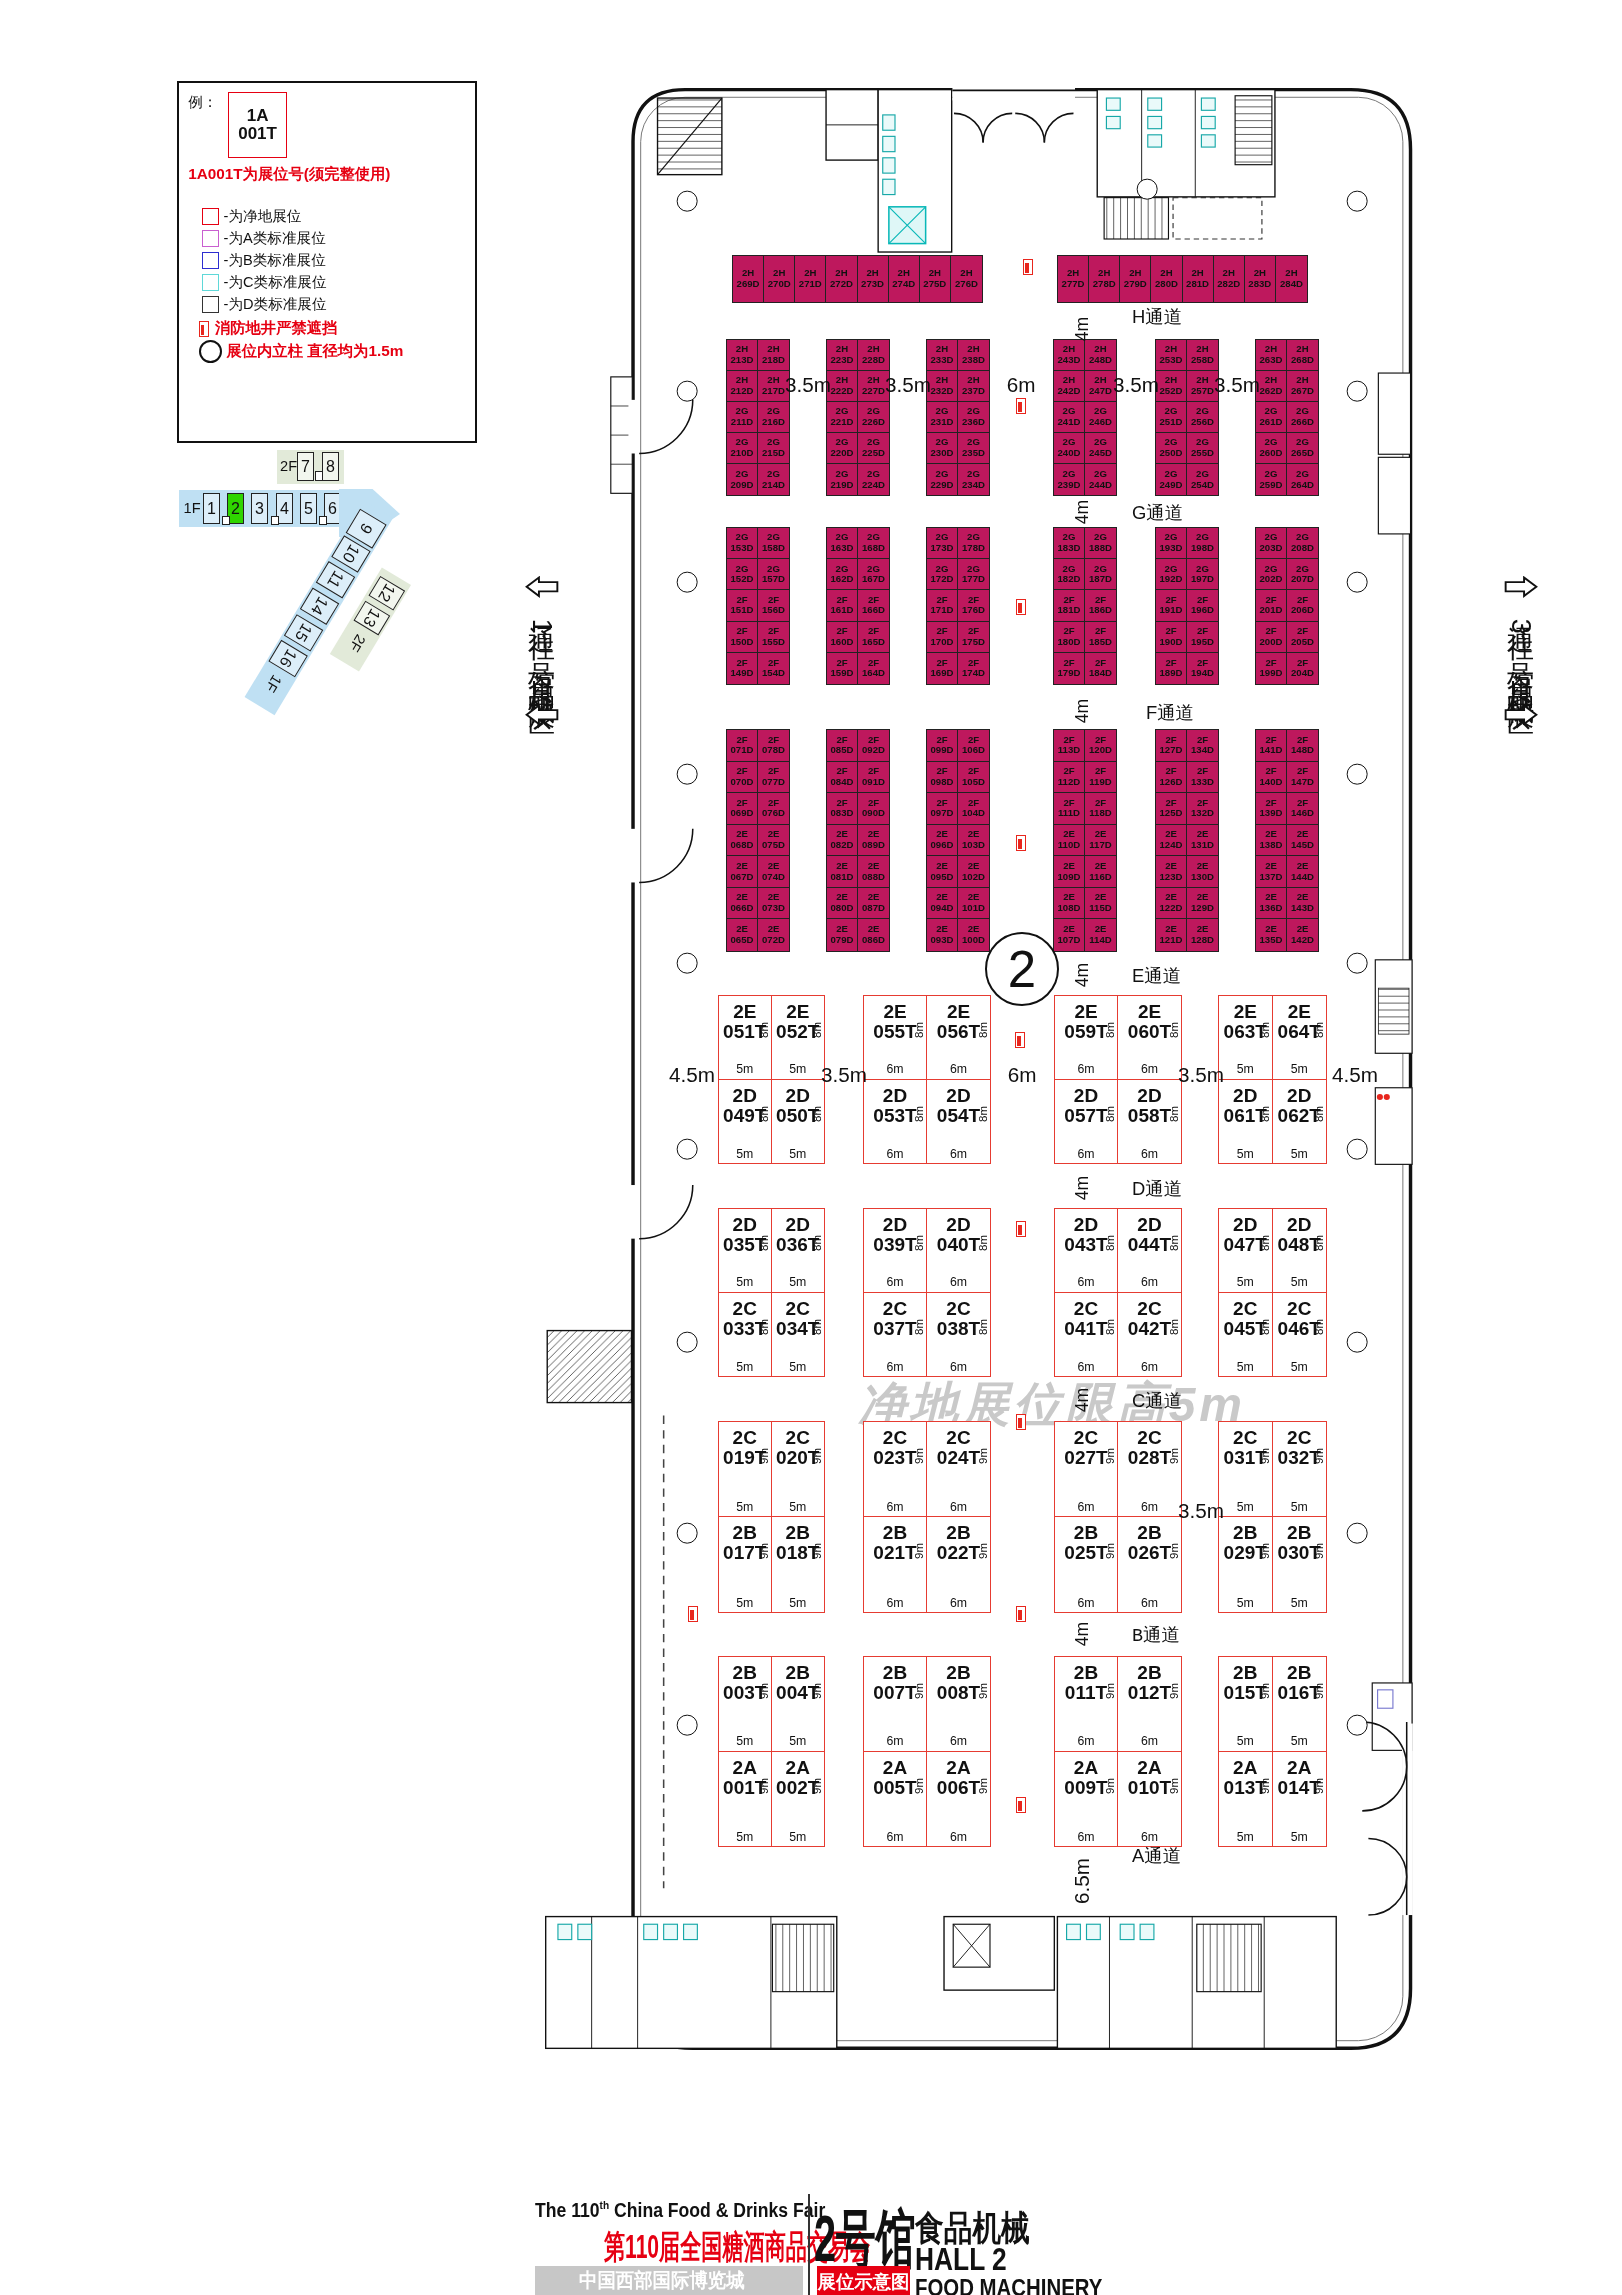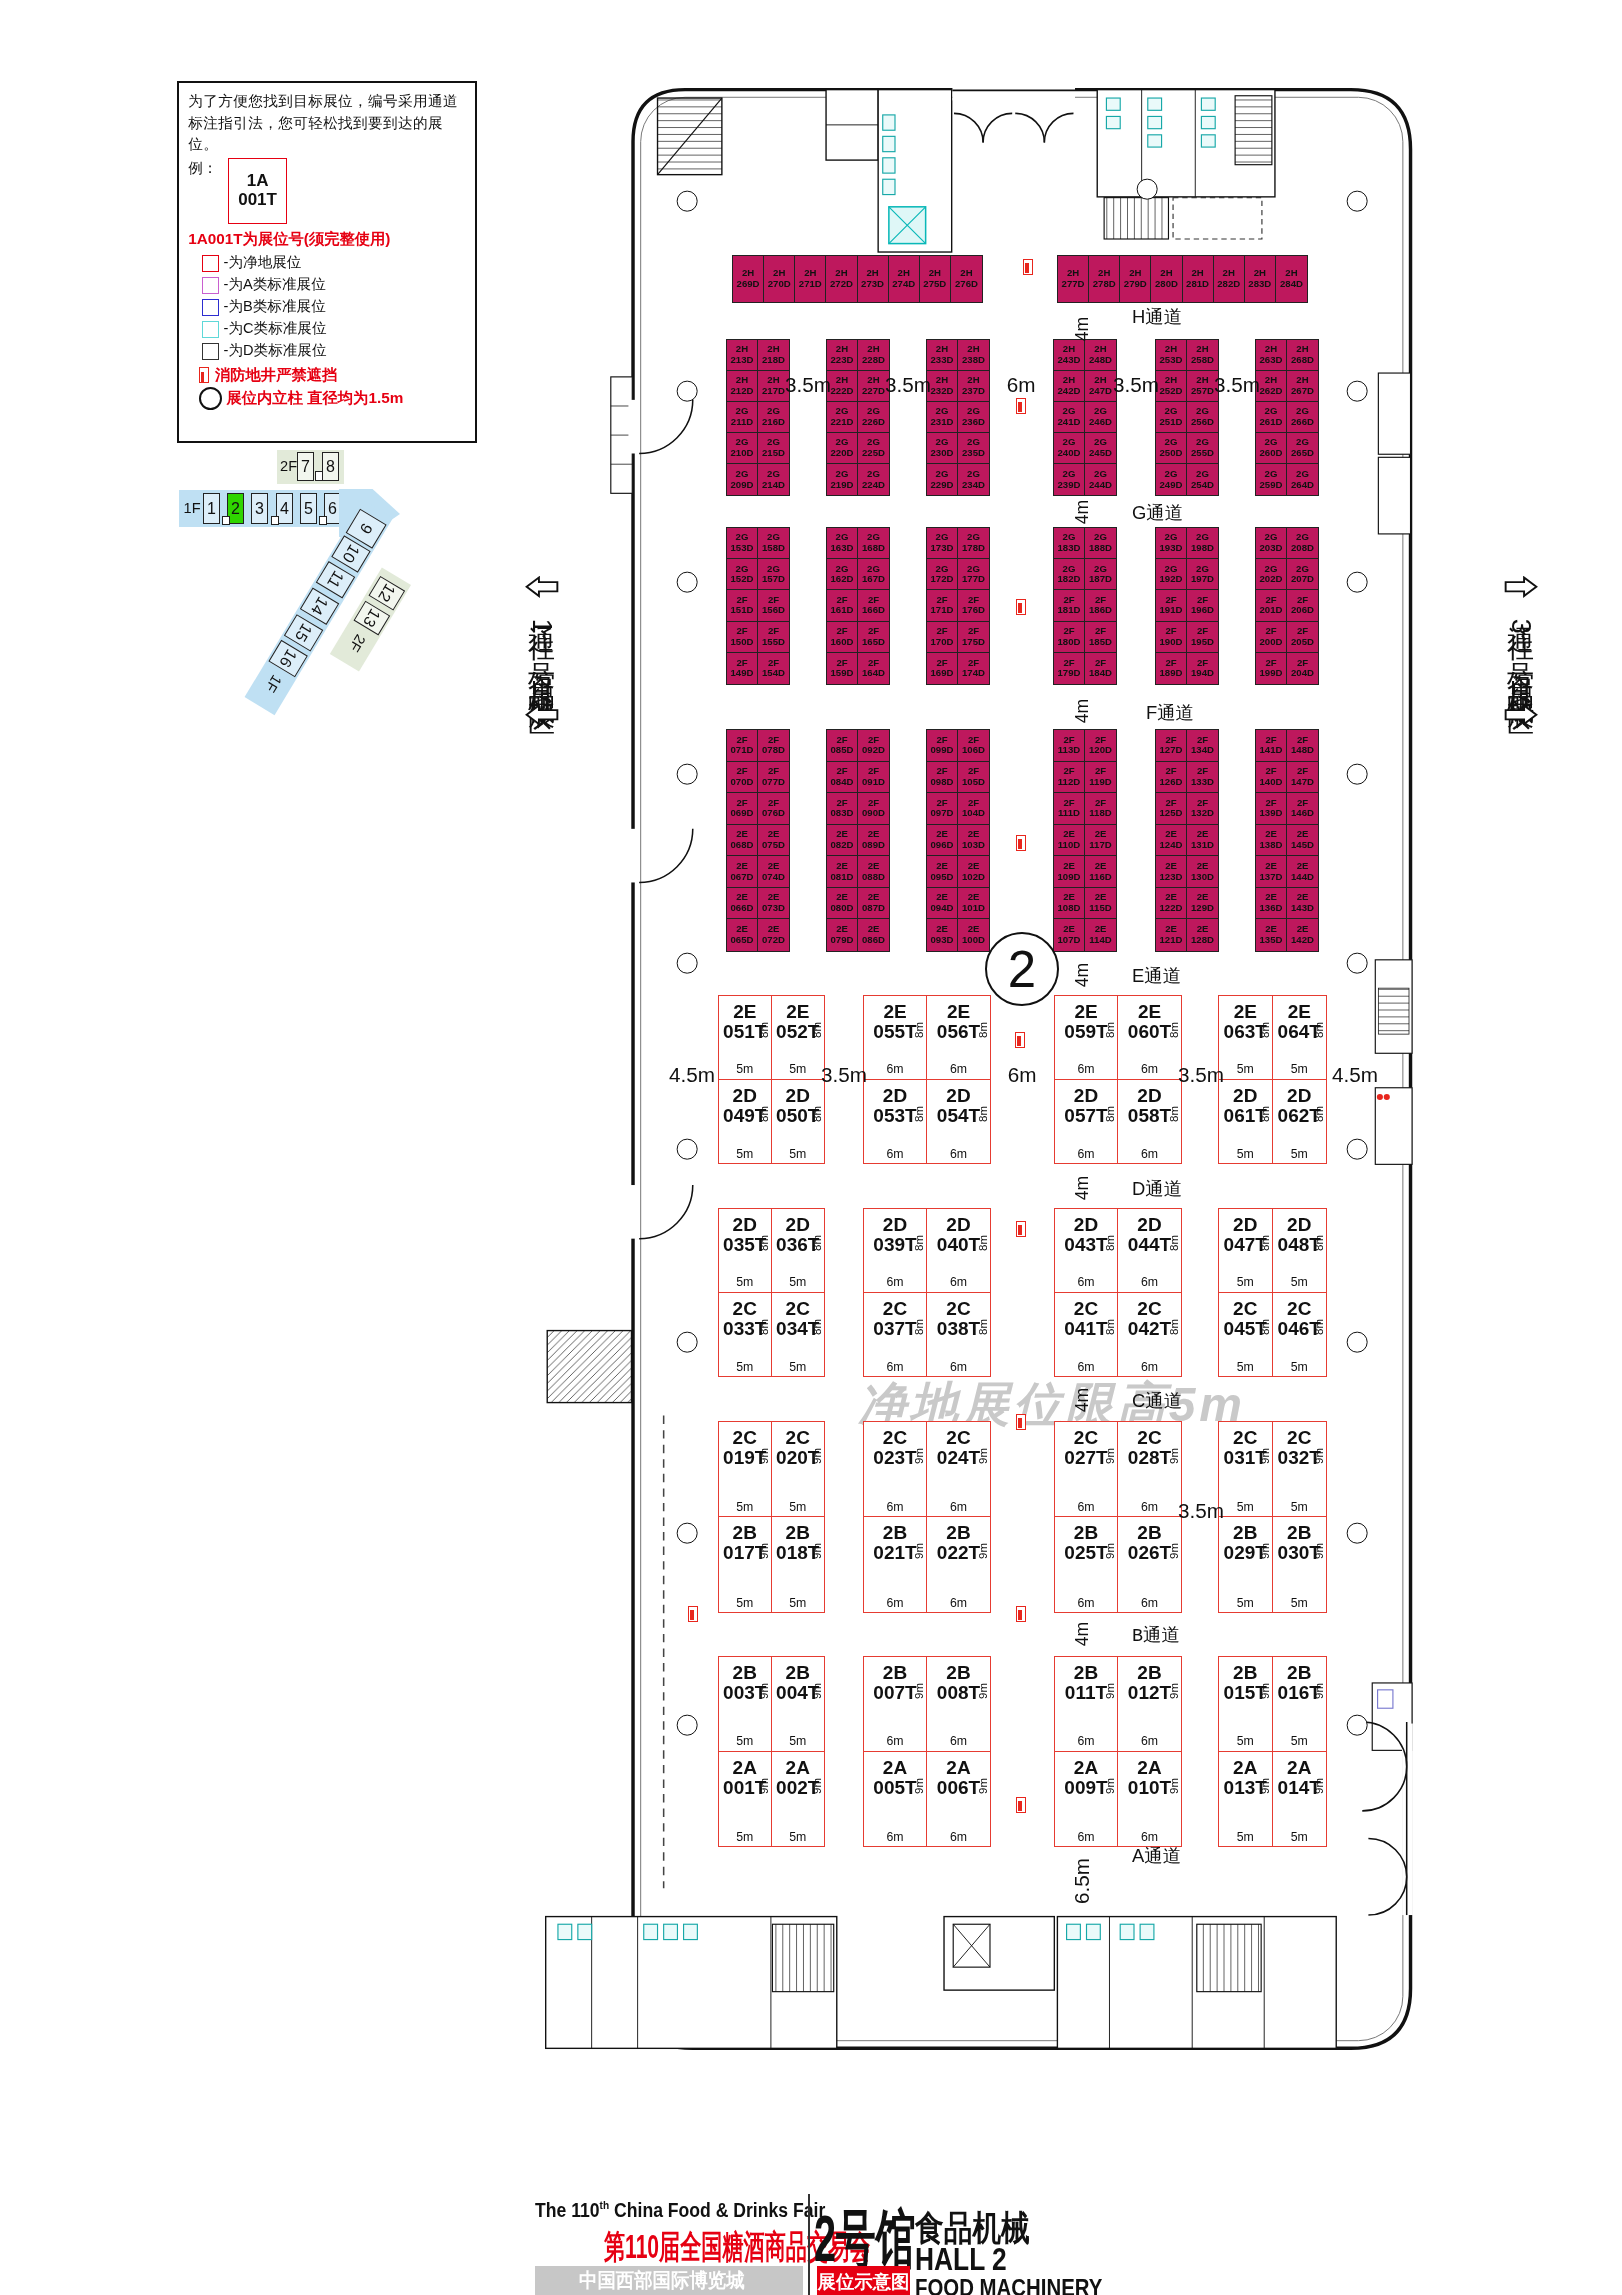--- a/index.html
+++ b/index.html
@@ -182,30 +182,29 @@
     <line x1="1556" y1="2502" x2="1556" y2="2674" stroke="#111" stroke-width="1.2"></line>
     <line x1="1650" y1="2502" x2="1650" y2="2674" stroke="#111" stroke-width="1.2"></line>
     <rect x="1392" y="2512" width="18" height="20" fill="#eafafa" stroke="#17a8a8" stroke-width="1.5"></rect>
     <rect x="1418" y="2512" width="18" height="20" fill="#eafafa" stroke="#17a8a8" stroke-width="1.5"></rect>
     <rect x="1462" y="2512" width="18" height="20" fill="#eafafa" stroke="#17a8a8" stroke-width="1.5"></rect>
     <rect x="1488" y="2512" width="18" height="20" fill="#eafafa" stroke="#17a8a8" stroke-width="1.5"></rect>
     <rect x="1562" y="2512" width="84" height="88" fill="url(#treadsV)" stroke="#111" stroke-width="1.5"></rect>
   </svg>
 
   <div id="legend">
-    <div class="intro">为了方便您找到目标展位，编号采用通道标注指引法，您可轻松找到要到达的展位。</div>
     <div class="ex-row">
       <span>例：</span>
       <span class="ex-box">
         <span>1A</span>
         <span>001T</span>
       </span>
     </div>
     <div class="redline">1A001T为展位号(须完整使用)</div>
-    <div id="legend-swatches" style="margin-top:1px;">
+    <div id="legend-swatches" style="margin-top:20px;">
         <div class="sw-row">
           <div class="sw" style="border-color: rgb(230, 0, 18);"></div>
           <div>-为净地展位</div>
         </div>
         <div class="sw-row">
           <div class="sw" style="border-color: rgb(201, 95, 208);"></div>
           <div>-为A类标准展位</div>
         </div>
         <div class="sw-row">
           <div class="sw" style="border-color: rgb(45, 45, 208);"></div>

